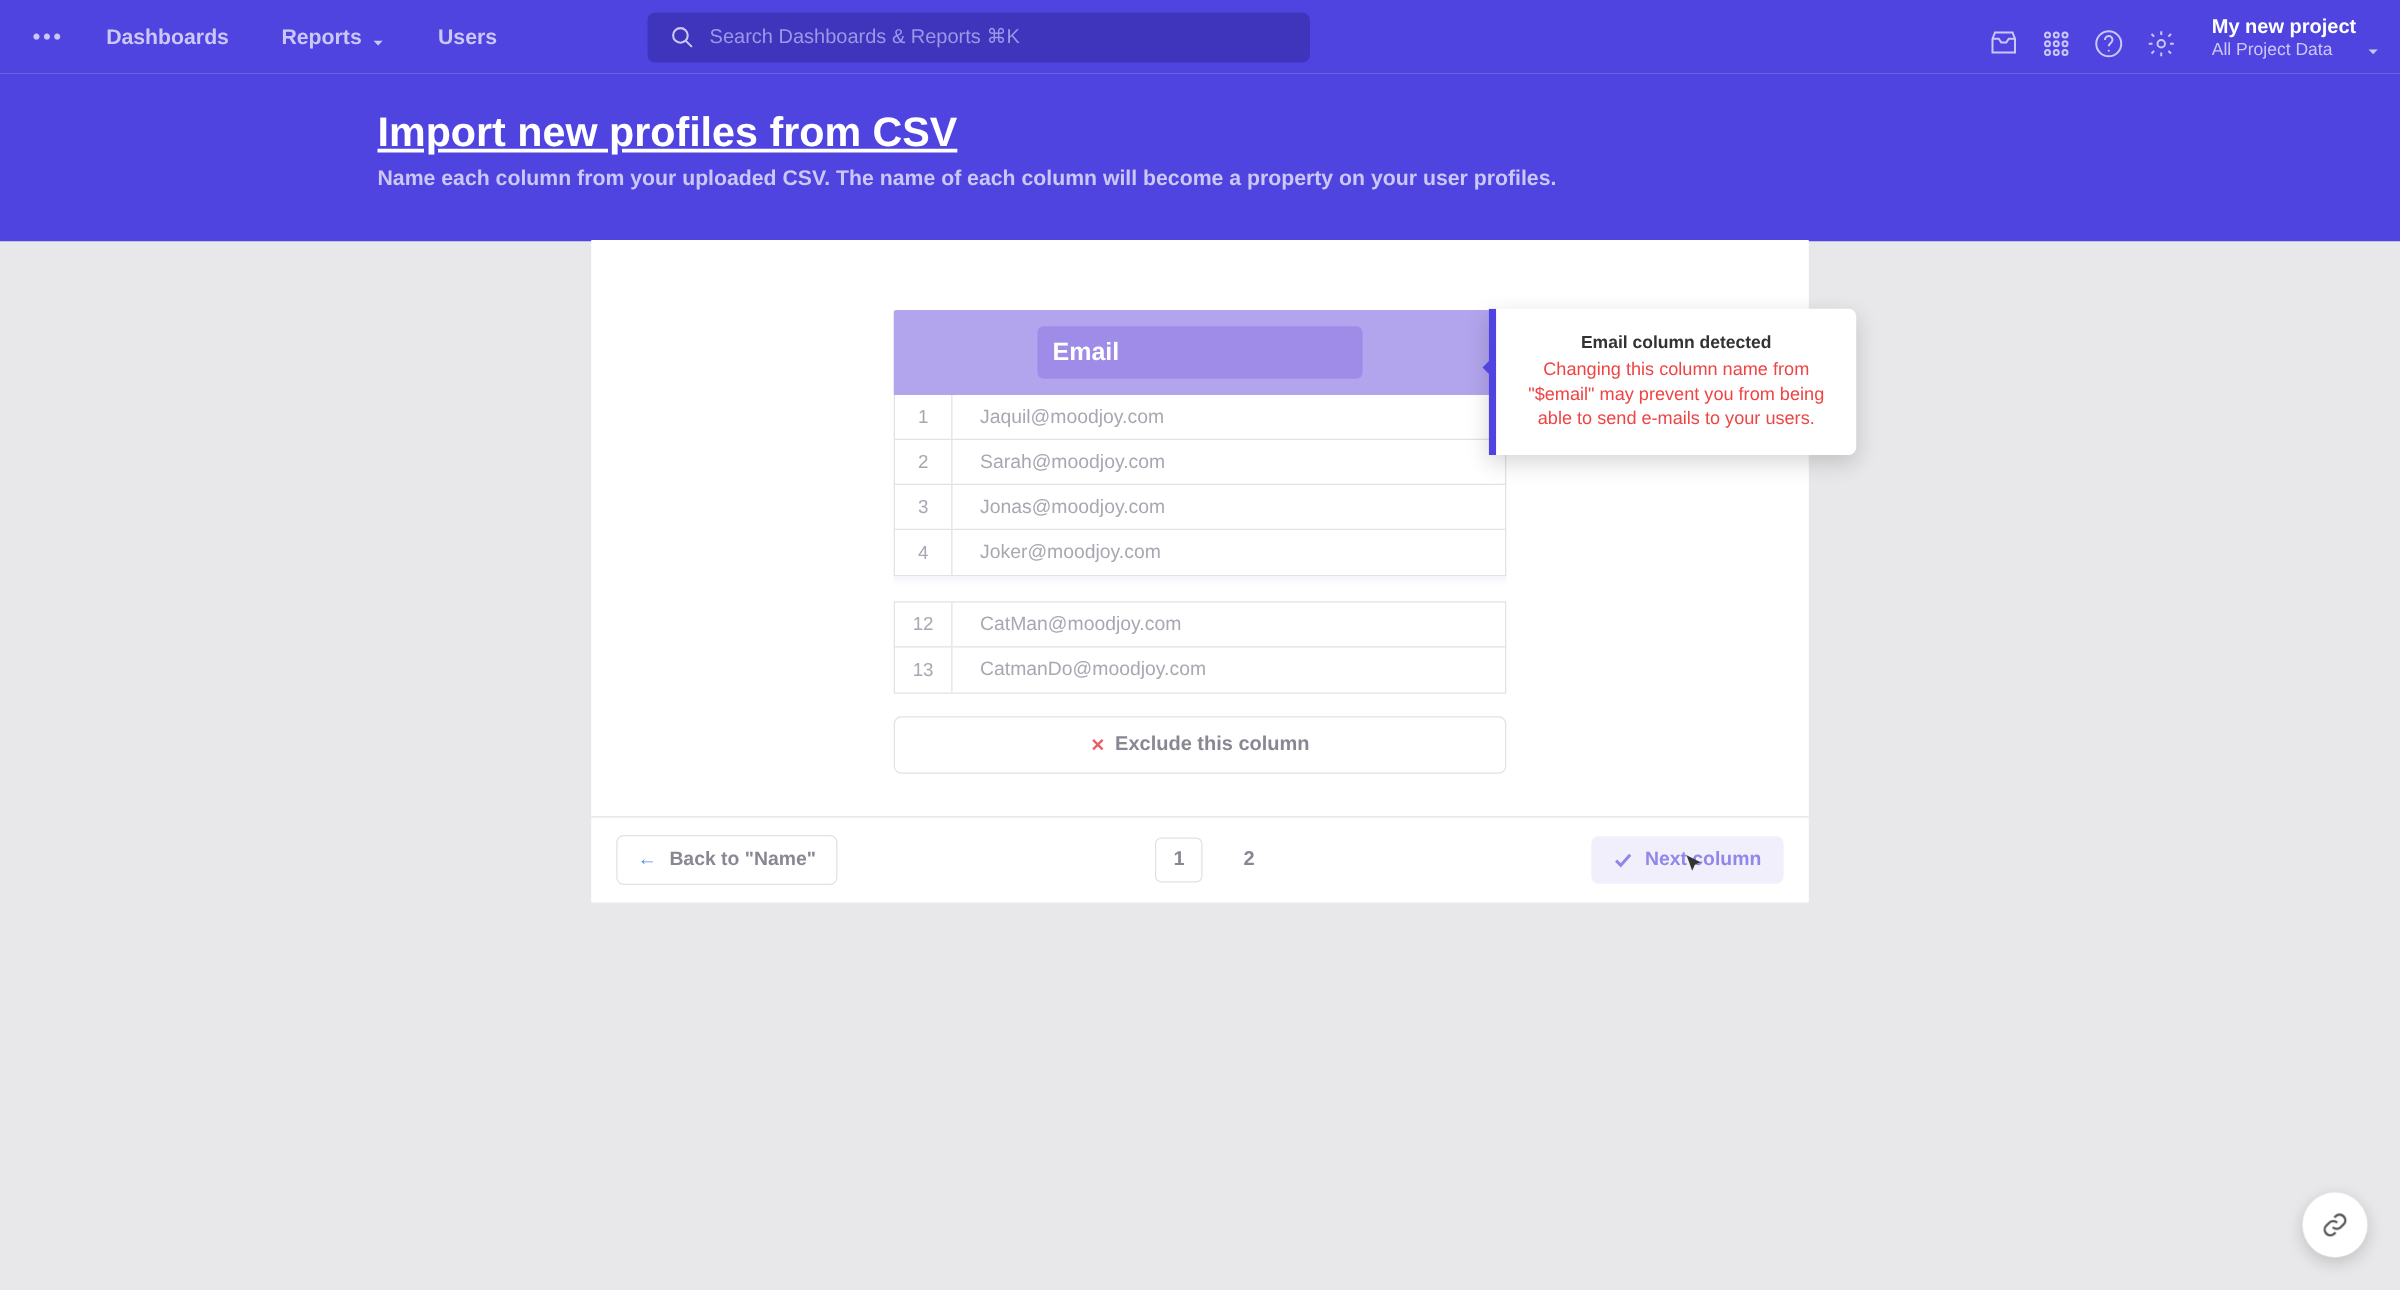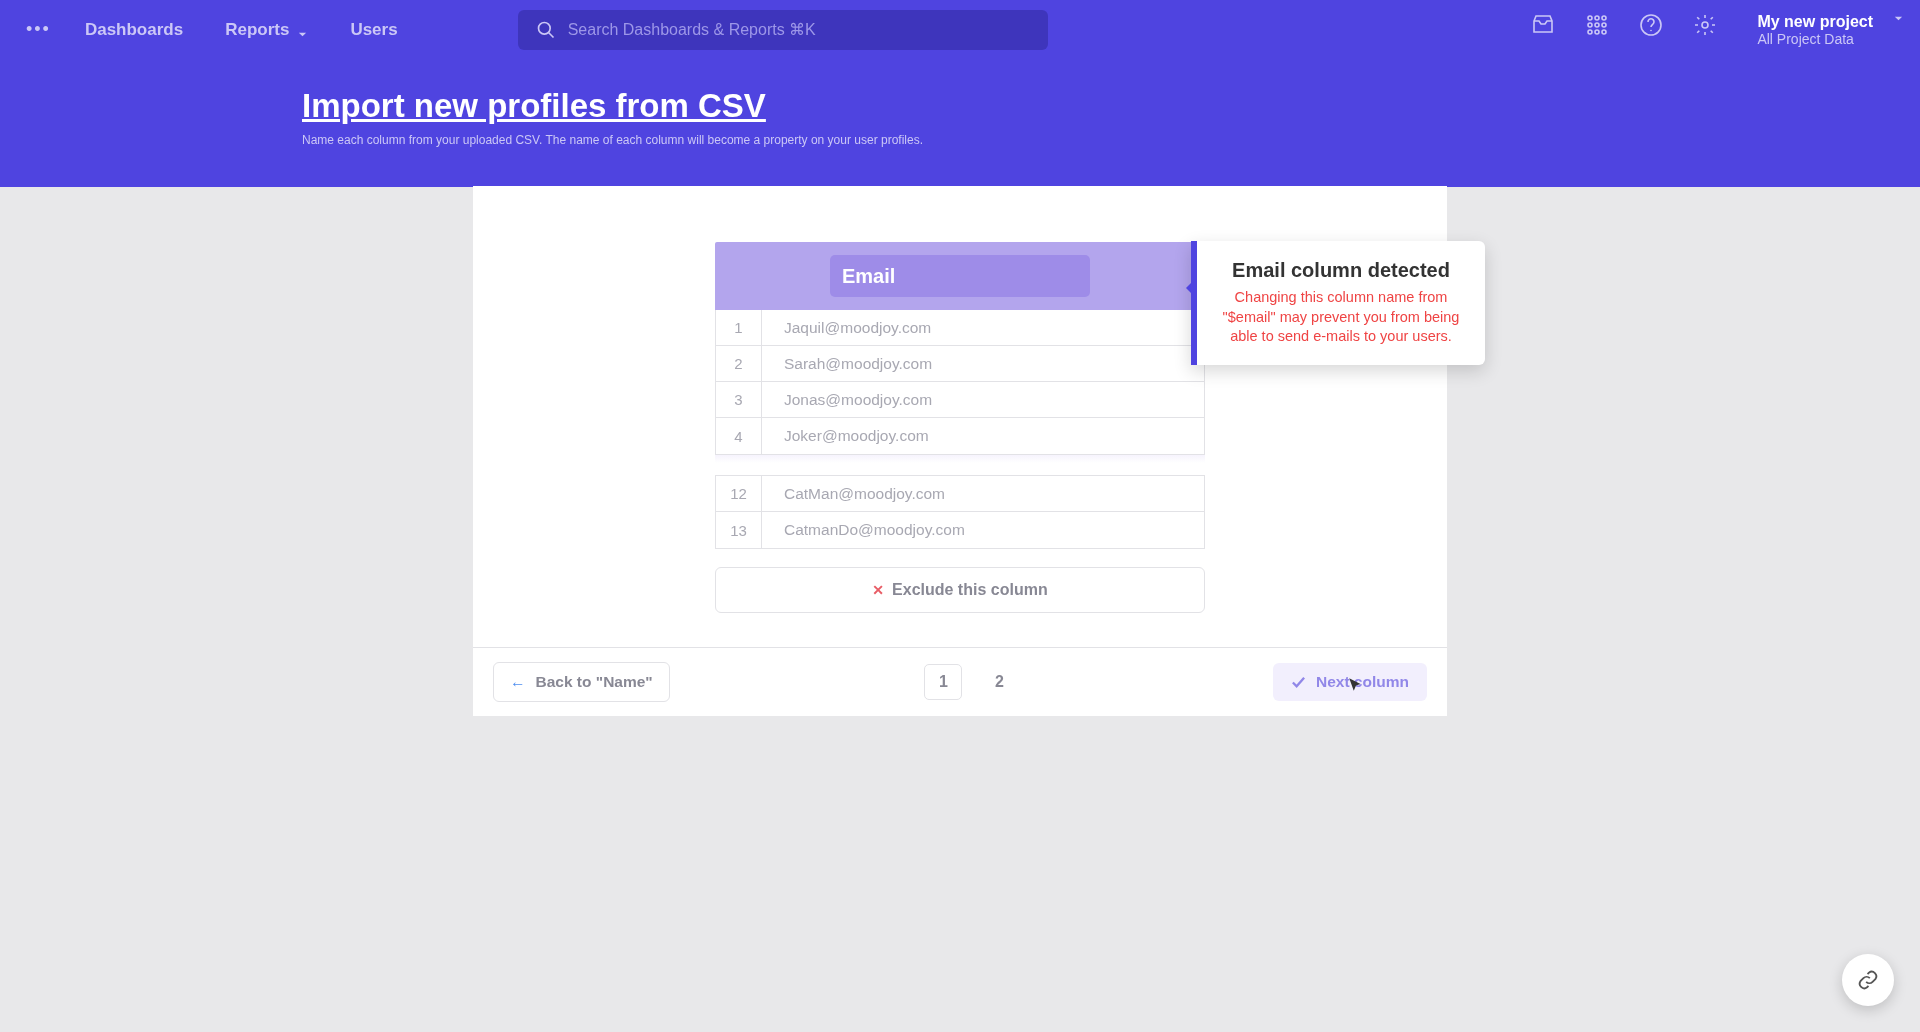--- a/index.html
+++ b/index.html
@@ -69,22 +69,22 @@
       color: #cbc7f6;
       font-size: 16px;
       flex: 1;
     }
     .search-input::placeholder {
       color: #9d97e8;
     }
     .topbar-right {
       margin-left: auto;
       display: flex;
-      align-items: flex-start;
-      gap: 30px;
+      align-items: flex-end;
+      gap: 18px;
     }
     .top-icon {
       width: 24px;
       height: 24px;
       stroke: #cbc7f6;
       fill: none;
       stroke-width: 1.6;
       cursor: pointer;
     }
     .project-sel {
@@ -107,23 +107,23 @@
       padding: 28px 0 40px 302px;
       color: #fff;
     }
     .header-title {
       font-size: 33px;
       font-weight: 700;
       margin-bottom: 8px;
       text-decoration: underline;
     }
     .header-desc {
-      font-size: 12px;
+      font-size: 17px;
       color: #cbc7f6;
-      font-weight: 400;
+      font-weight: 700;
     }
     .card {
       background: #fff;
       margin: 0 auto;
       width: 974px;
       position: relative;
       top: -1px;
     }
     .content-area {
       padding: 56px 80px 34px 242px;
@@ -170,21 +170,21 @@
     .tooltip::before {
       content: '';
       position: absolute;
       left: -18px;
       top: 40px;
       border: 7px solid transparent;
       border-right-color: #4f44e0;
     }
     .tooltip-title {
       font-weight: 700;
-      font-size: 20px;
+      font-size: 14px;
       color: #333;
       text-align: center;
       margin-bottom: 6px;
     }
     .tooltip-body {
       font-size: 14.5px;
       color: #ef4444;
       text-align: center;
       line-height: 1.35;
     }

